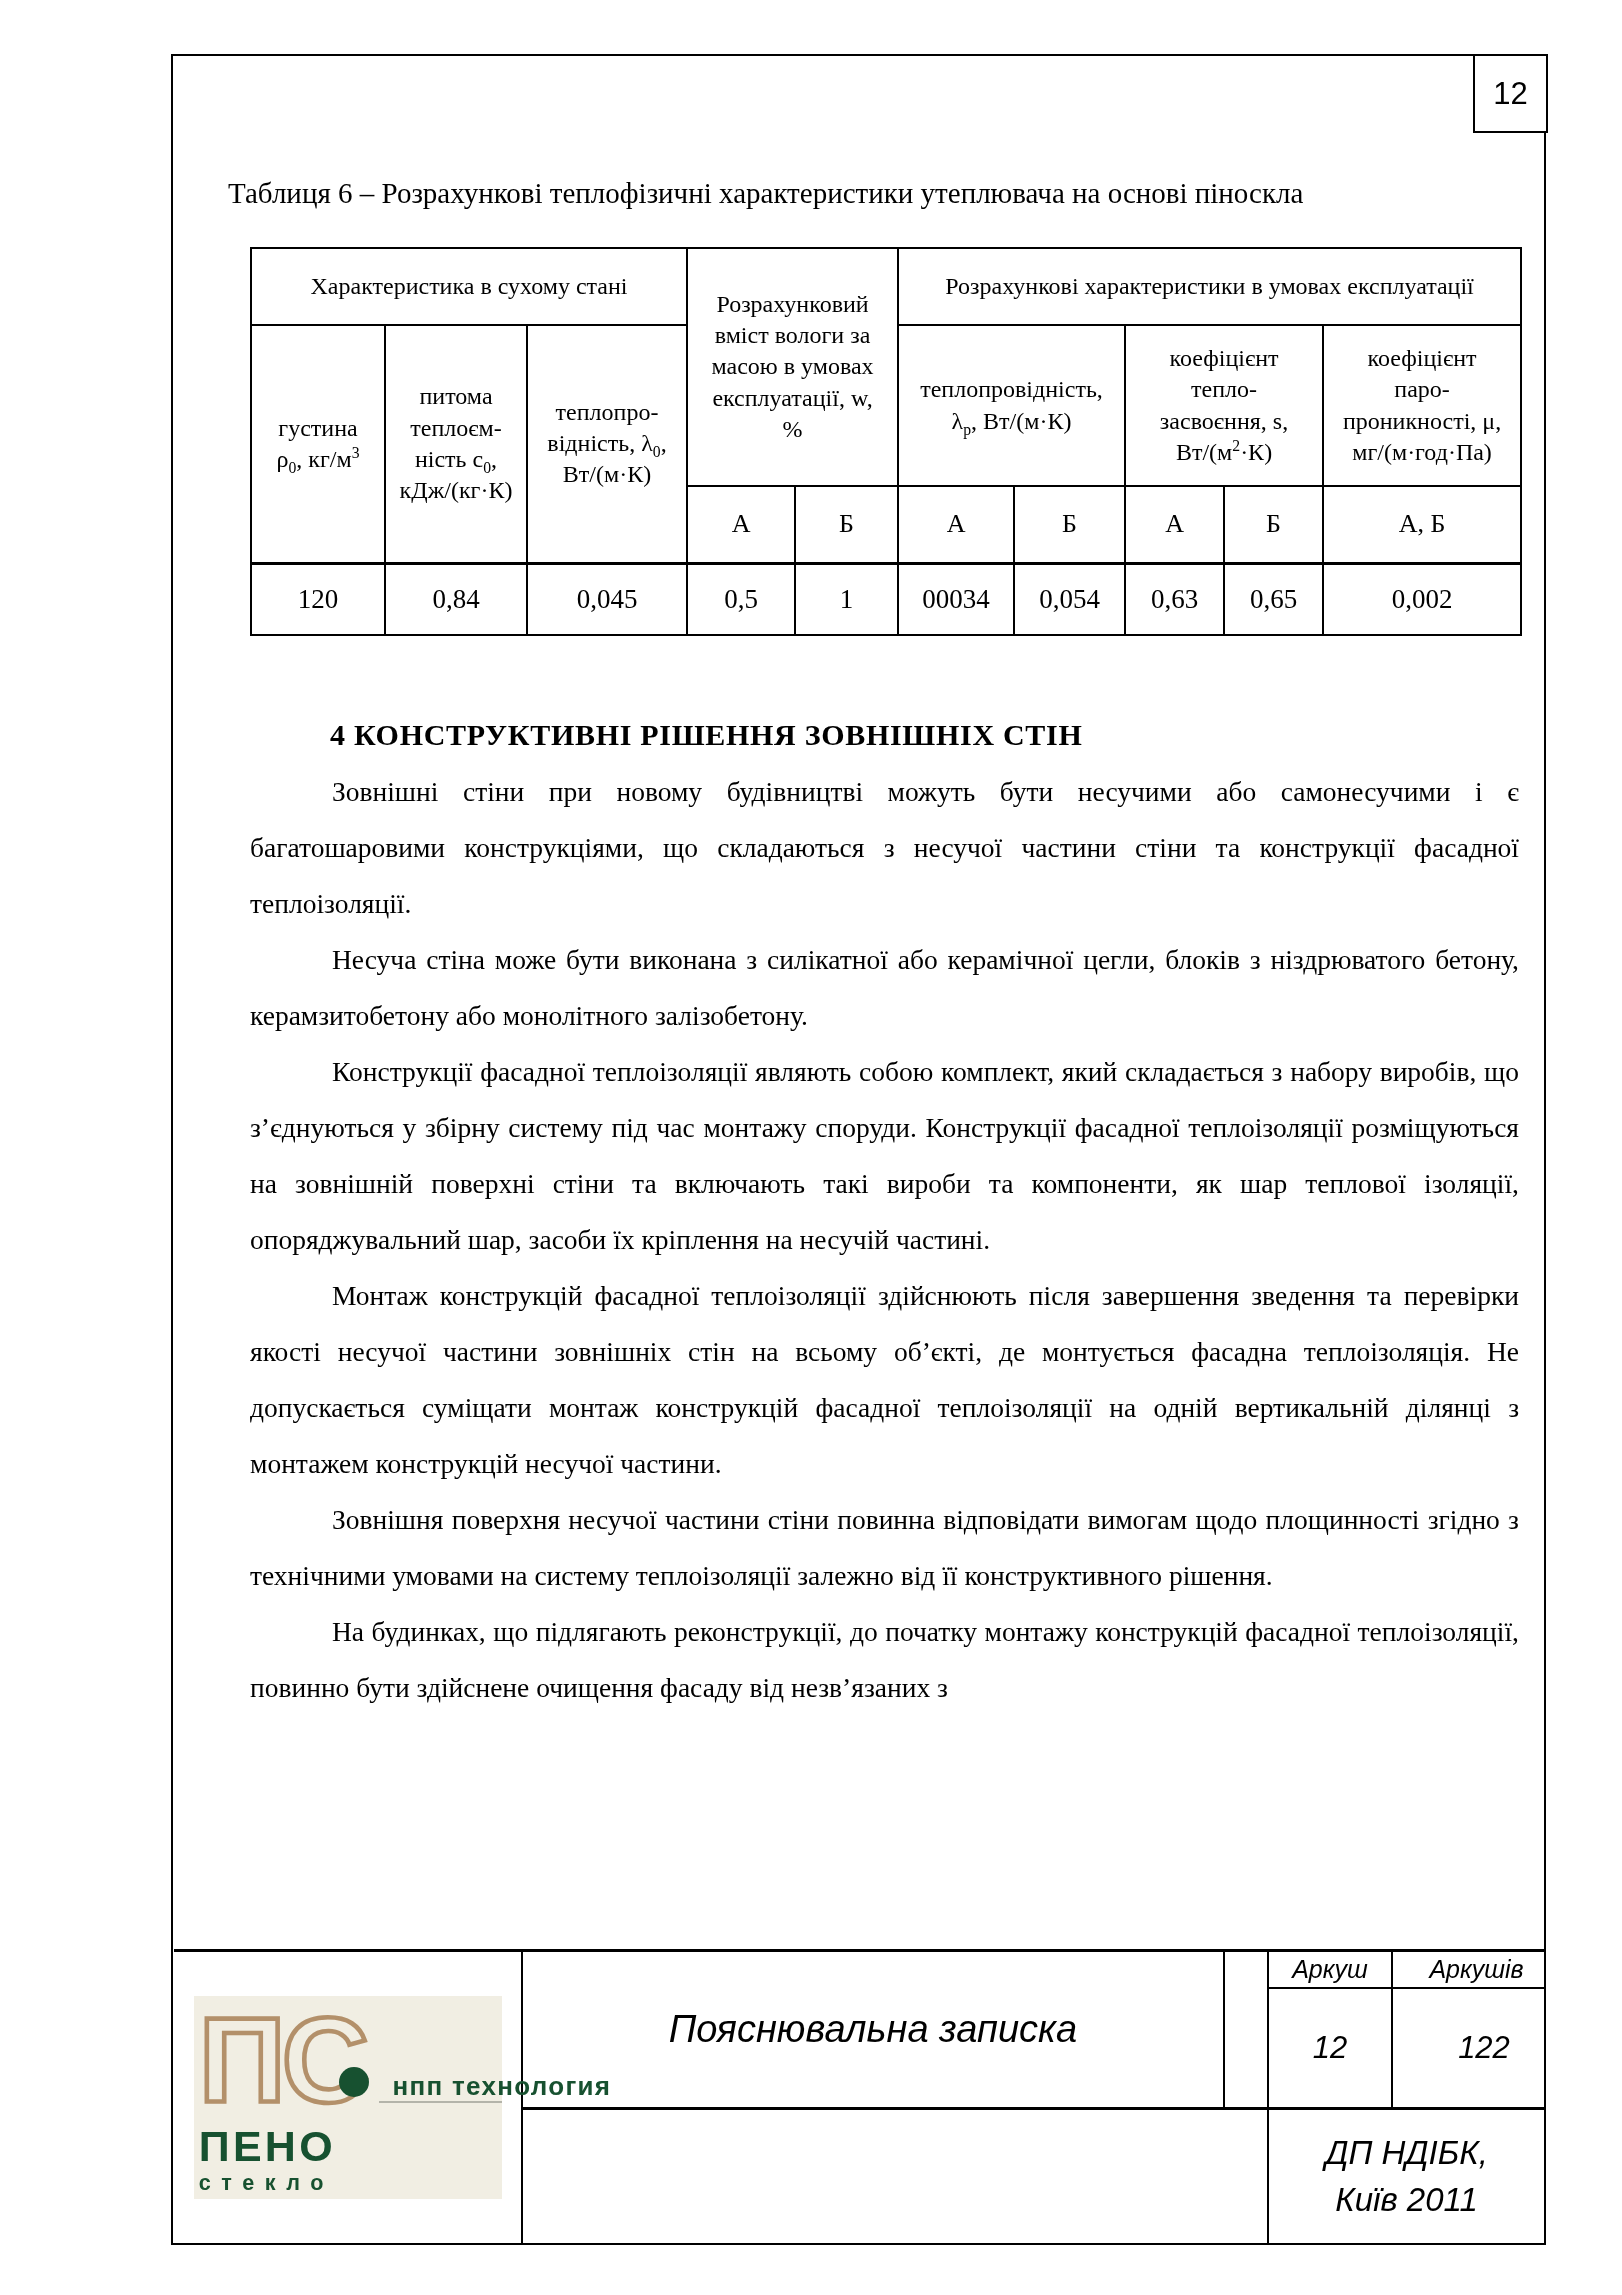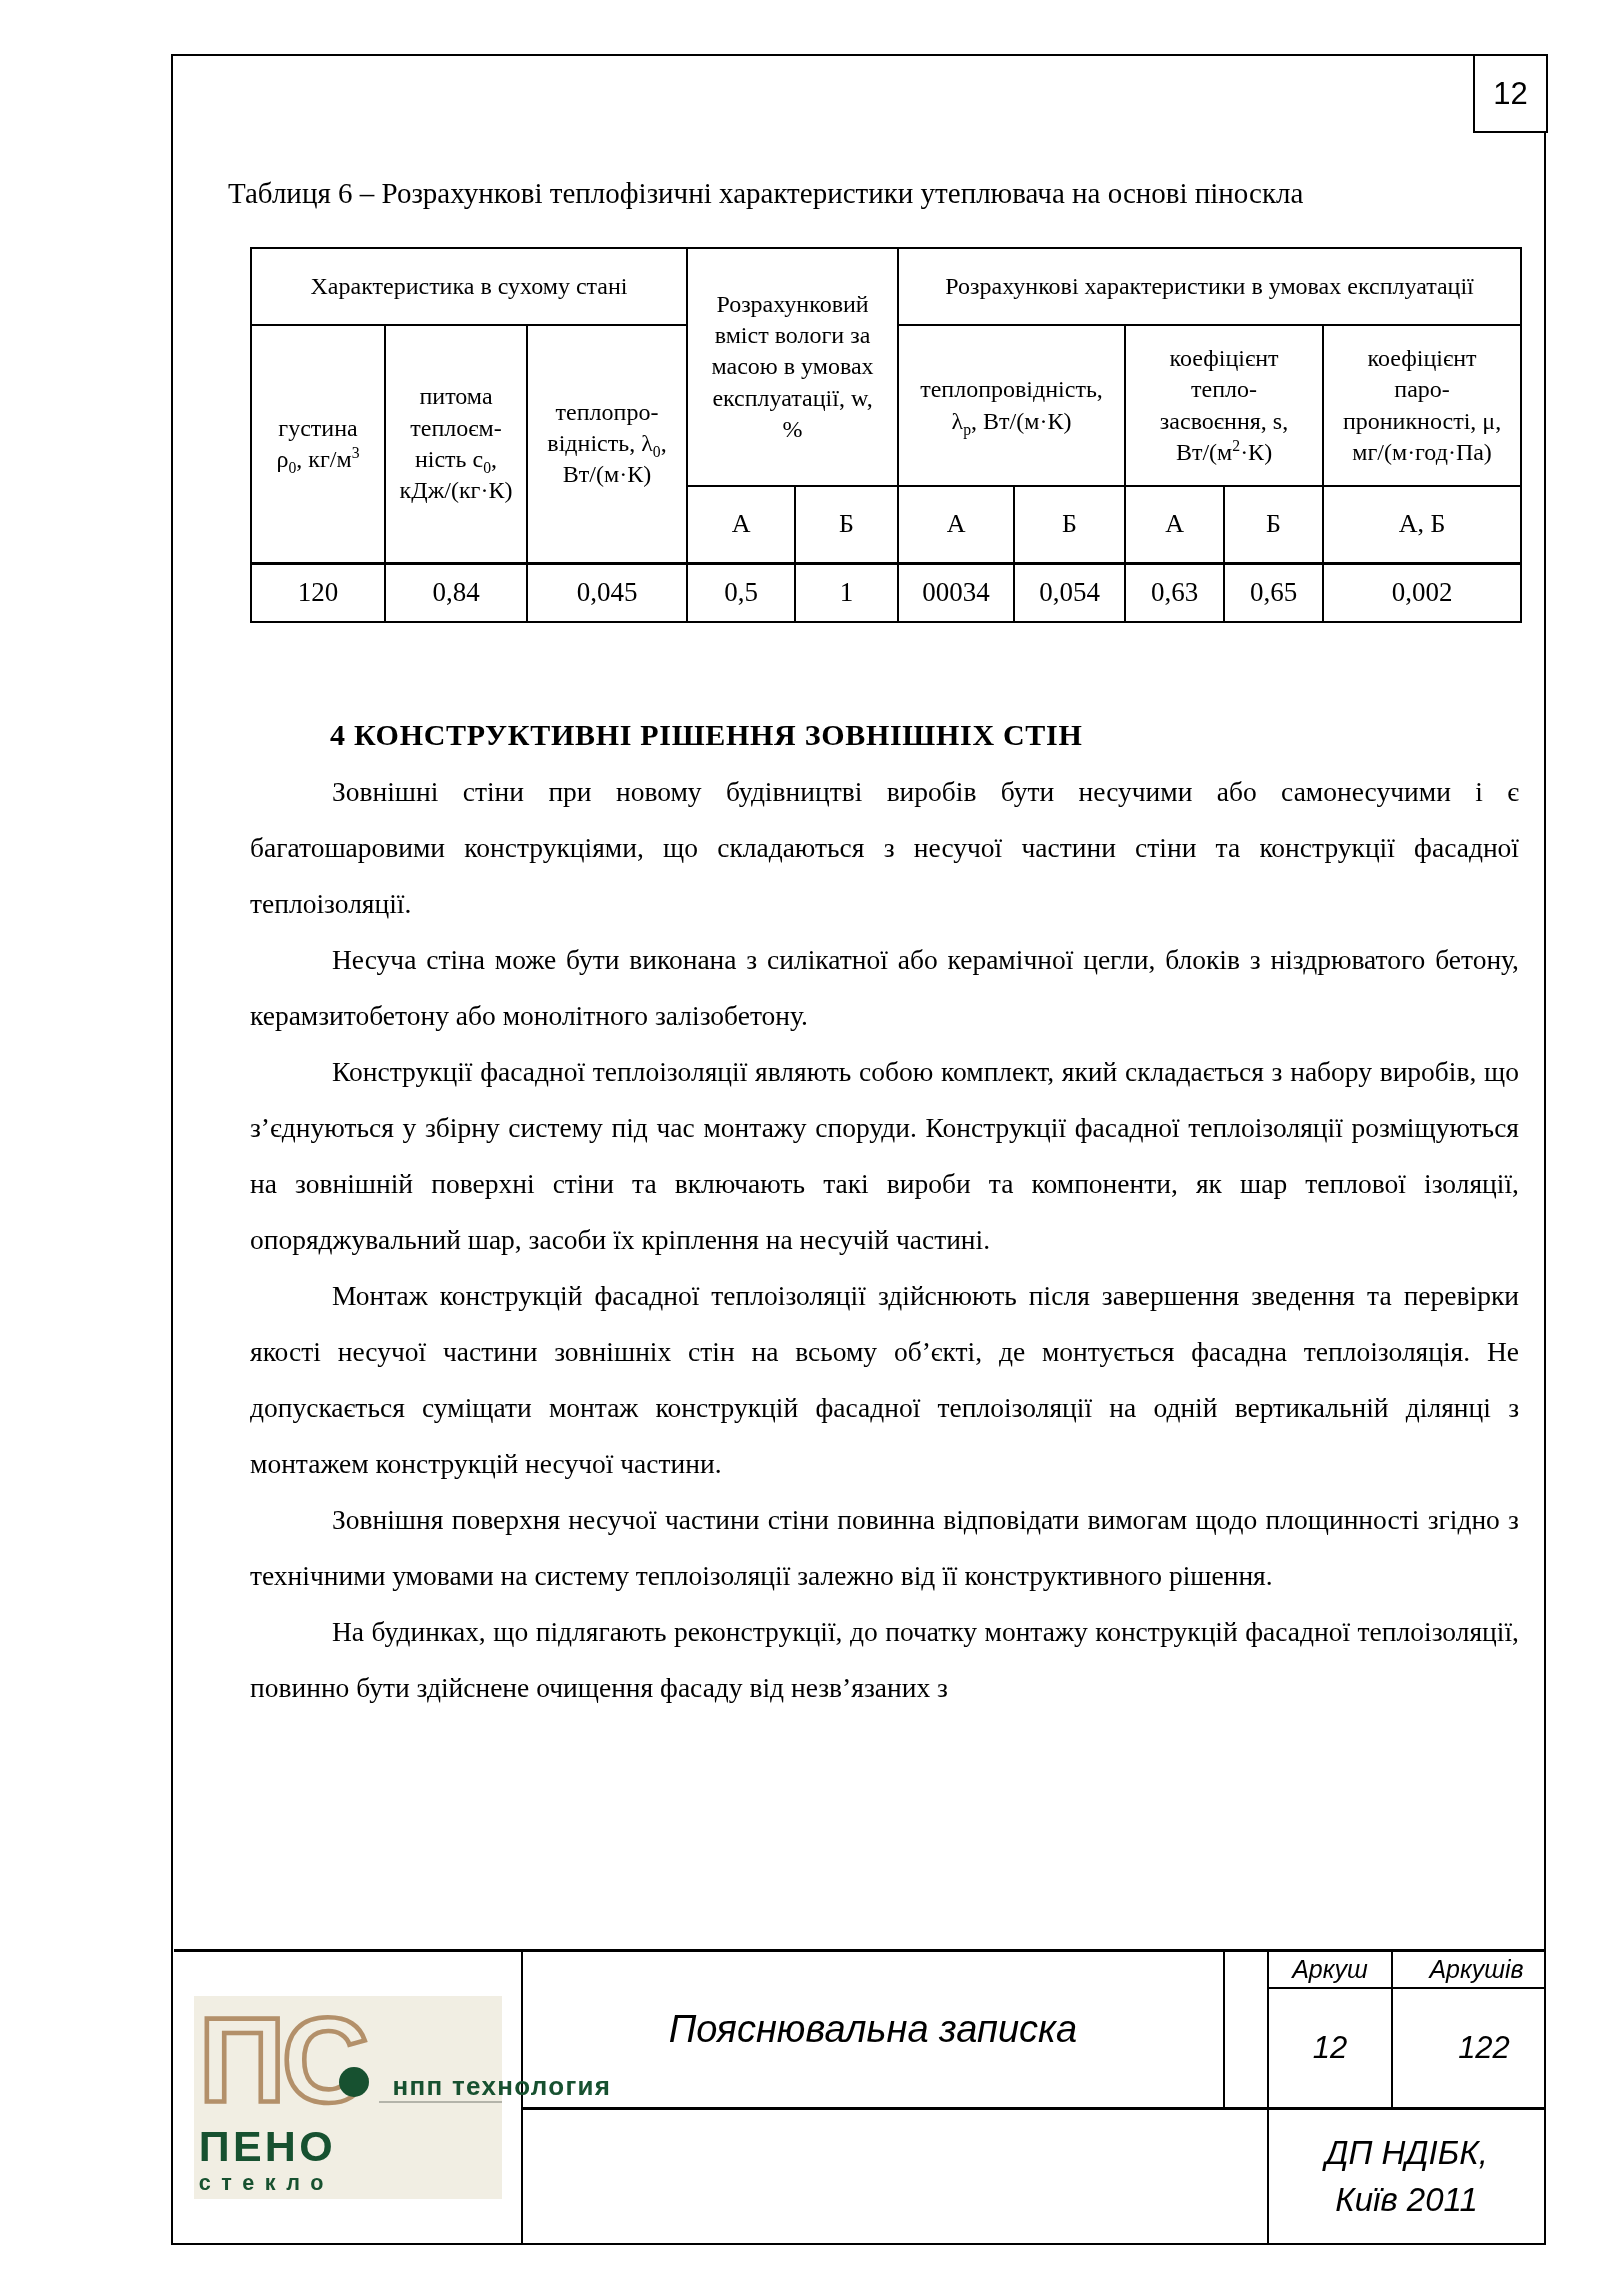--- a/index.html
+++ b/index.html
@@ -20,21 +20,21 @@
   
   table.dtable{position:absolute;left:218px;top:247px;width:1271px;
          border-collapse:collapse;table-layout:fixed;
          font-size:24px;text-align:center;}
   .dtable th,.dtable td{border:2px solid #000;font-weight:normal;
          vertical-align:middle;padding:2.6px 5.2px;line-height:1.3;
          white-space:pre-line;box-sizing:border-box;}
   .dtable tr.r1{height:77px;}
   .dtable tr.r2{height:161px;}
   .dtable tr.r3{height:77px;}
-  .dtable tr.r4{height:59px;}
+  .dtable tr.r4{height:72px;}
   .dtable tr.r3 th{font-size:26px;}
   .dtable tr.r4 td{font-size:27px;border-top:3.3px solid #000;}
   .dtable sub{font-size:15.7px;line-height:0;}
   .dtable sup{font-size:15.7px;line-height:0;vertical-align:super;}
 
   
   .section-heading{position:absolute;left:218px;top:718px;width:1271px;
          font-size:30px;font-weight:bold;text-indent:80px;letter-spacing:0.7px;}
   .bodytext{position:absolute;left:218px;top:764px;width:1269px;
          font-size:27.5px;line-height:56px;text-align:justify;}
@@ -154,21 +154,21 @@
       <td>0,63</td>
       <td>0,65</td>
       <td>0,002</td>
     </tr>
   </tbody>
     </table>
 
   <div class="section-heading">4  КОНСТРУКТИВНІ РІШЕННЯ ЗОВНІШНІХ СТІН</div>
 
   <div class="bodytext">
-    <p>Зовнішні стіни при новому будівництві виробів бути несучими або самонесучими і є багатошаровими конструкціями, що складаються з несучої частини стіни та конструкції фасадної теплоізоляції.</p>
+    <p>Зовнішні стіни при новому будівництві можуть бути несучими або самонесучими і є багатошаровими конструкціями, що складаються з несучої частини стіни та конструкції фасадної теплоізоляції.</p>
     <p>Несуча стіна може бути виконана з силікатної або керамічної цегли, блоків з ніздрюватого бетону, керамзитобетону або монолітного залізобетону.</p>
     <p>Конструкції фасадної теплоізоляції являють собою комплект, який складається з набору виробів, що з’єднуються у збірну систему під час монтажу споруди. Конструкції фасадної теплоізоляції розміщуються на зовнішній поверхні стіни та включають такі вироби та компоненти, як шар теплової ізоляції, опоряджувальний шар, засоби їх кріплення на несучій частині.</p>
     <p>Монтаж конструкцій фасадної теплоізоляції здійснюють після завершення зведення та перевірки якості несучої частини зовнішніх стін на всьому об’єкті, де монтується фасадна теплоізоляція. Не допускається суміщати монтаж конструкцій фасадної теплоізоляції на одній вертикальній ділянці з монтажем конструкцій несучої частини.</p>
     <p>Зовнішня поверхня несучої частини стіни повинна відповідати вимогам щодо площинності згідно з технічними умовами на систему теплоізоляції залежно від її конструктивного рішення.</p>
     <p>На будинках, що підлягають реконструкції, до початку монтажу конструкцій фасадної теплоізоляції, повинно бути здійснене очищення фасаду від незв’язаних з</p>
   </div>
 
   <div class="footer">
     <div class="fcell f-logo">
       <div class="logo">

